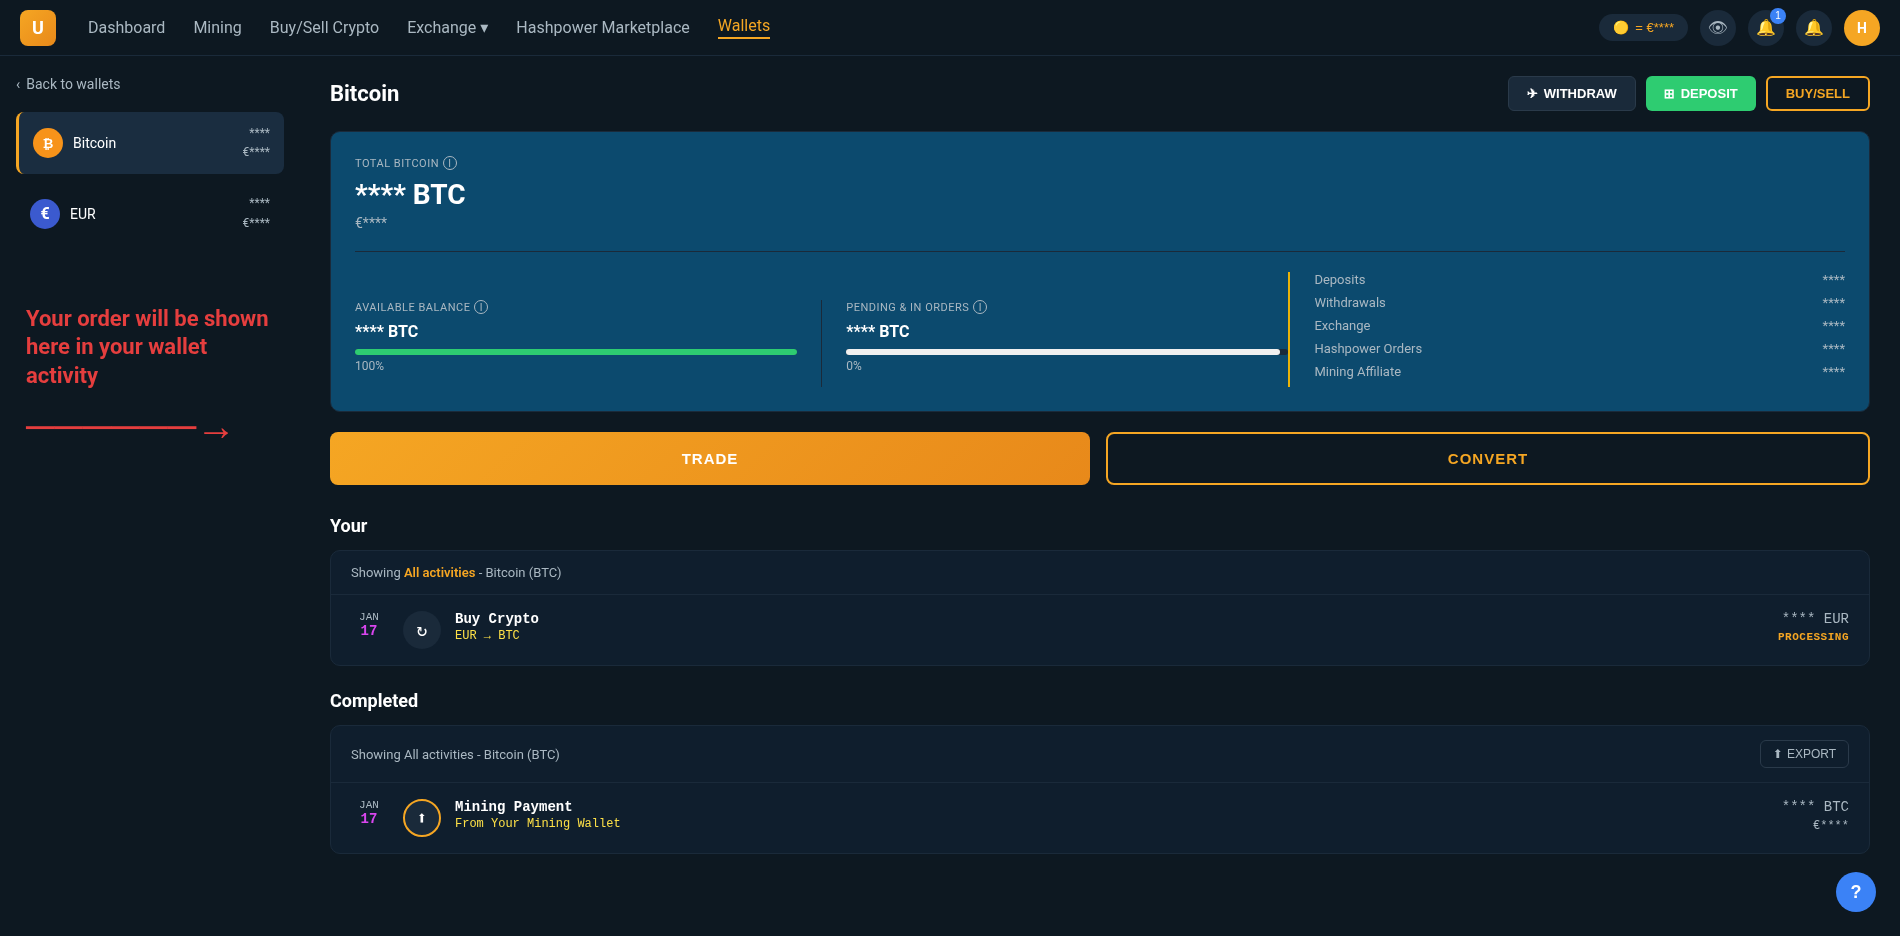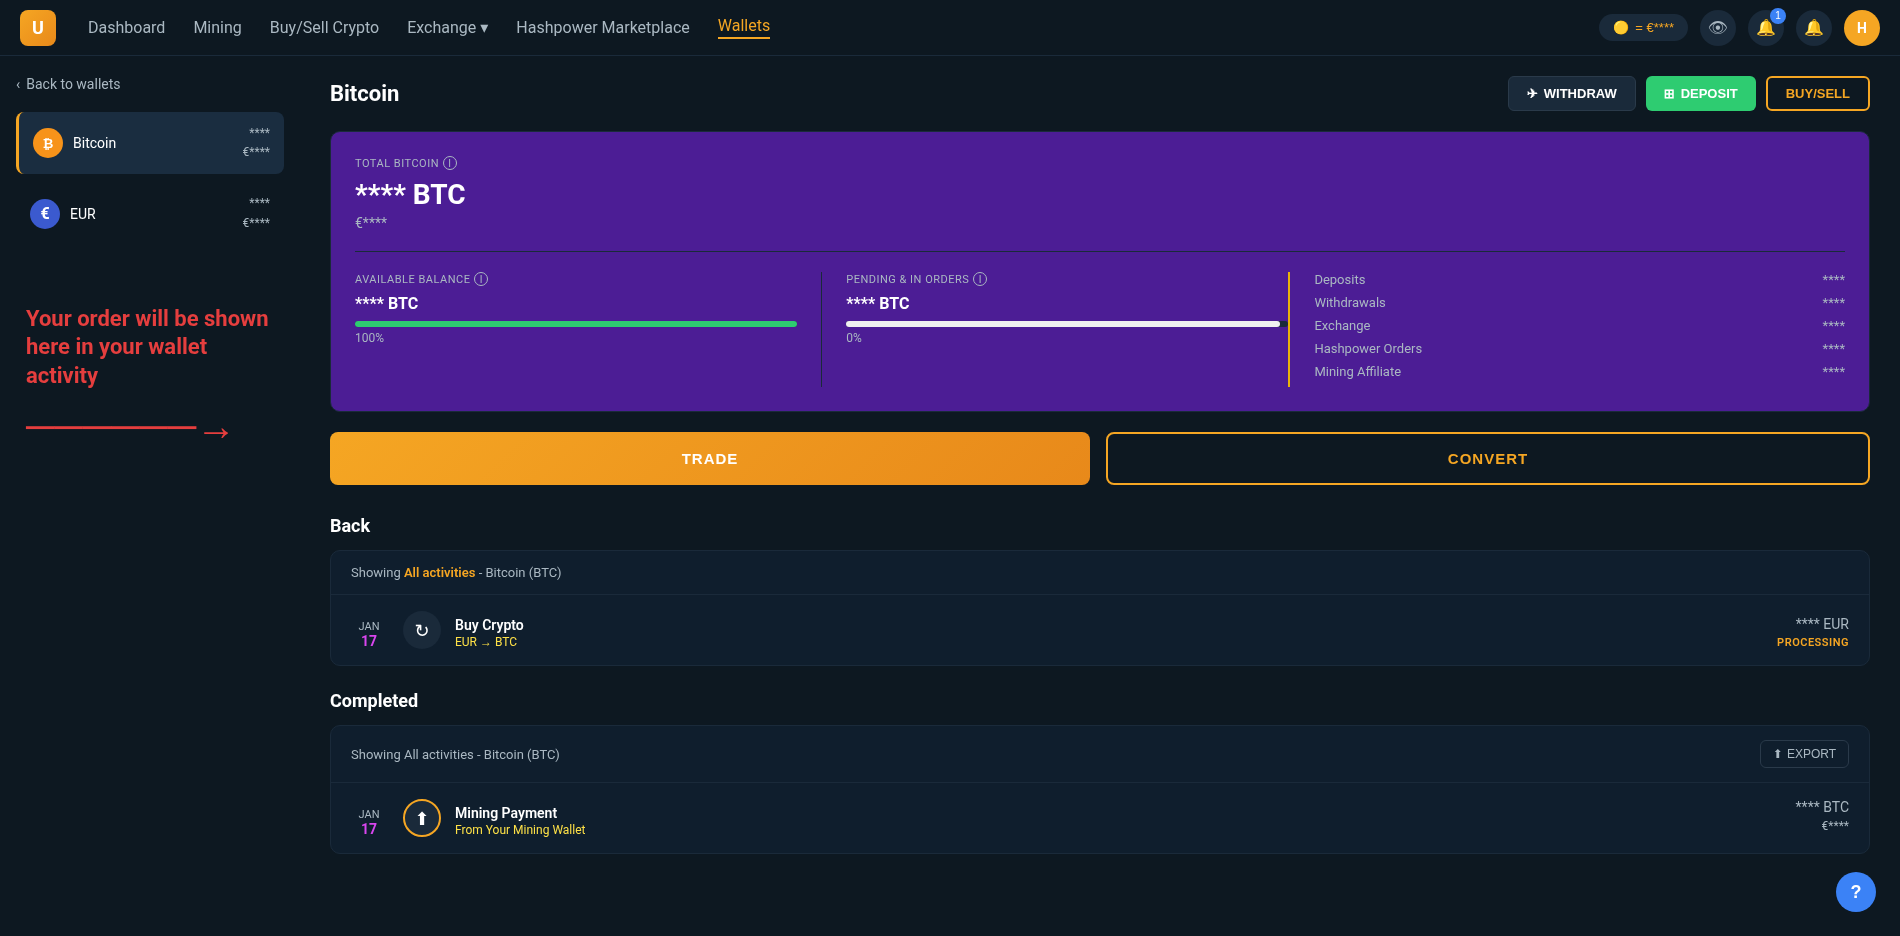--- a/index.html
+++ b/index.html
@@ -245,21 +245,21 @@
       color: #f5a623;
       padding: 8px 18px;
       border-radius: 6px;
       cursor: pointer;
       font-size: 13px;
       font-weight: 600;
     }
 
     
     .balance-card {
-      background-color: #4c1d95;
+      background-color: #0c4a6e;
       border: 1px solid #1a2a3a;
       border-radius: 10px;
       padding: 24px;
       margin-bottom: 20px;
     }
     .total-label {
       font-size: 11px;
       color: #aab8c2;
       text-transform: uppercase;
       letter-spacing: 0.5px;
@@ -292,20 +292,21 @@
     }
     .balance-breakdown {
       display: flex;
       border-top: 1px solid #1a2a3a;
       padding-top: 20px;
       gap: 0;
     }
     .balance-section {
       flex: 1;
       padding-right: 24px;
+      margin-top: 28px;
     }
     .balance-section + .balance-section {
       padding-left: 24px;
       border-left: 1px solid #1a2a3a;
       padding-right: 0;
     }
     .balance-section-label {
       font-size: 11px;
       color: #aab8c2;
       text-transform: uppercase;
@@ -401,23 +402,24 @@
       border-bottom: 1px solid #1a2a3a;
       font-size: 13px;
       color: #aab8c2;
     }
     .activity-filter-row span.highlight {
       color: #f5a623;
       font-weight: 600;
     }
     .activity-row {
       display: flex;
-      align-items: flex-end;
+      align-items: flex-start;
       padding: 16px 20px;
       border-bottom: 1px solid #1a2a3a;
+      font-family: Liberation Mono, monospace;
     }
     .activity-row:last-child { border-bottom: none; }
     .activity-date {
       text-align: center;
       margin-right: 16px;
       min-width: 36px;
     }
     .activity-date-month {
       font-size: 11px;
       color: #aab8c2;
@@ -659,21 +661,21 @@
           </div>
         </div>
       </div>
     </div>
 
     <div class="action-buttons">
       <button class="btn-trade">TRADE</button>
       <button class="btn-convert">CONVERT</button>
     </div>
 
-    <div class="section-title">Back</div>
+    <div class="section-title">Your</div>
     <div class="activity-card">
       <div class="activity-filter-row">
         <span>Showing</span>
         <span class="highlight">All activities</span>
         <span>- Bitcoin (BTC)</span>
       </div>
       <div class="activity-row">
         <div class="activity-date">
           <div class="activity-date-month">JAN</div>
           <div class="activity-date-day">17</div>

